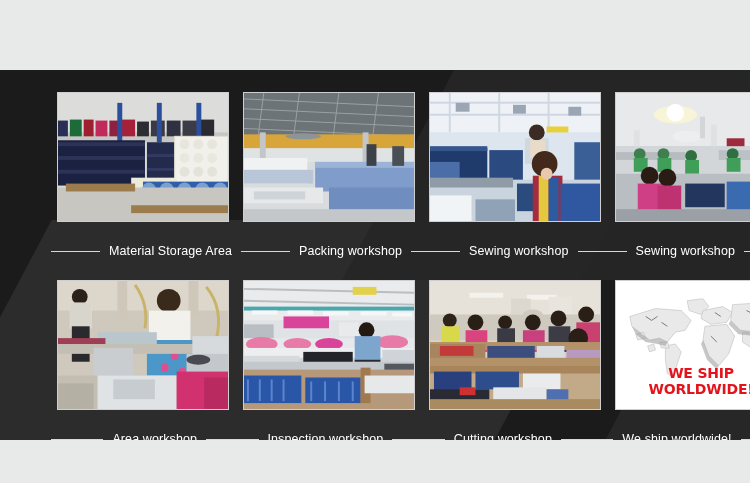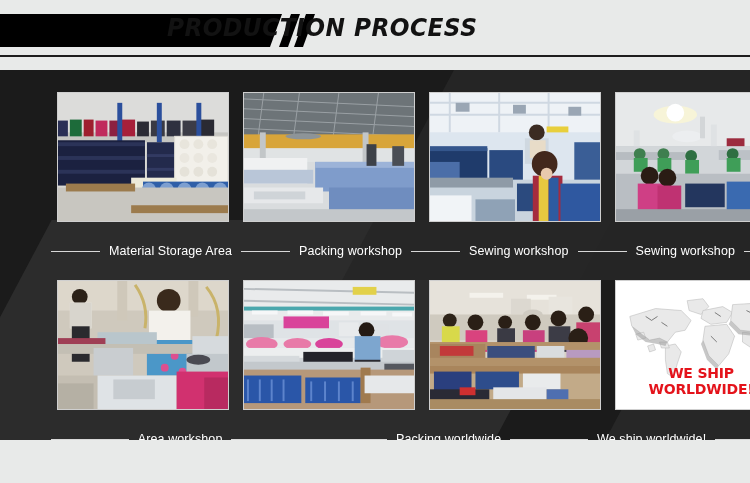--- a/index.html
+++ b/index.html
@@ -177,27 +177,20 @@
     font-weight: bold;
     font-size: 14px;
     letter-spacing: -0.2px;
   }
 </style>
 </head>
 <body>
 
 <div class="page">
 
-  <div class="header">
-    <div class="hdr-bar"></div>
-    <div class="hdr-slash s1"></div>
-    <div class="hdr-slash s2"></div>
-    <div class="hdr-title">PRODUCTION PROCESS</div>
-    <div class="hdr-rule"></div>
-  </div>
 
   <div class="panel">
     <div class="panel-shade shade-a"></div>
     <div class="panel-shade shade-b"></div>
     <div class="panel-shade shade-c"></div>
 
     <div class="grid">
 
       <div class="top-gap"></div>
 
@@ -581,22 +574,23 @@
           </div>
         </div>
       </div>
 
       <div class="row-gap"></div>
 
       <div class="caption-row">
         <div class="cap-line"></div>
         <div class="cap-text">Area workshop</div>
         <div class="cap-line"></div>
-        <div class="cap-line"></div>
-        <div class="cap-text">Packing worldwide</div>
+        <div class="cap-text">Inspection workshop</div>
+        <div class="cap-line"></div>
+        <div class="cap-text">Cutting workshop</div>
         <div class="cap-line"></div>
         <div class="cap-text">We ship worldwide!</div>
         <div class="cap-line"></div>
       </div>
 
     </div>
   </div>
 
   <div class="footer"></div>
 

